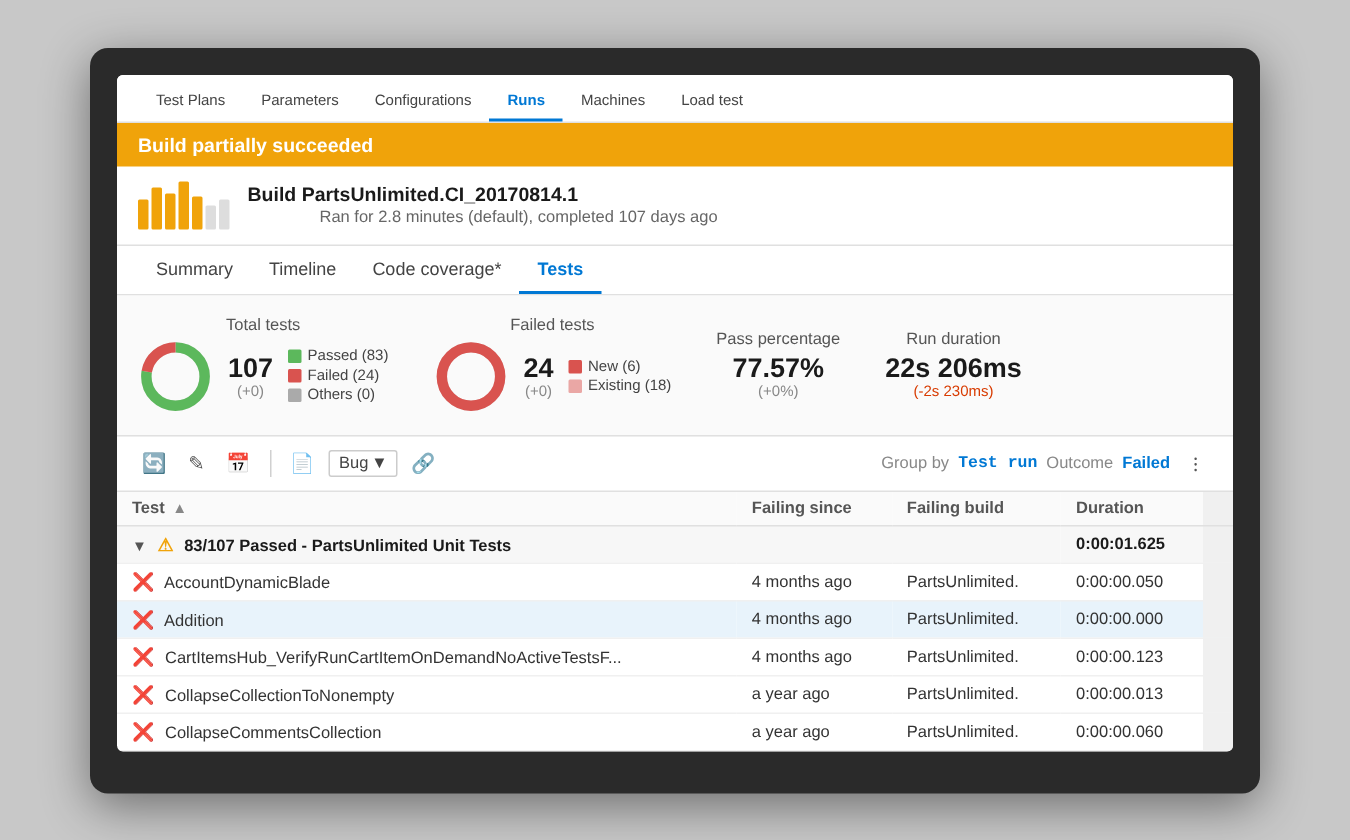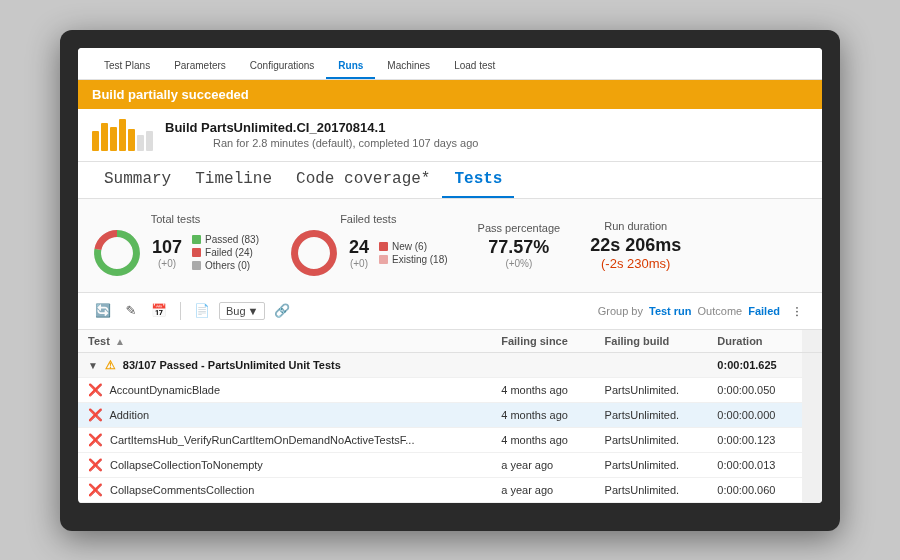--- a/index.html
+++ b/index.html
@@ -88,25 +88,24 @@
     
     .sub-nav {
       display: flex;
       align-items: center;
       padding: 0 14px;
       border-bottom: 1px solid #e0e0e0;
       background: #fff;
     }
     .sub-tab {
       padding: 8px 12px;
-      font-size: 16px;
+      font-size: 12px;
       color: #444;
       cursor: pointer;
       border-bottom: 2px solid transparent;
-      font-family: Liberation Mono, monospace;
     }
     .sub-tab.active {
       color: #0078d4;
       border-bottom: 2px solid #0078d4;
       font-weight: 600;
     }
     
     .stats-row {
       display: flex;
       align-items: center;
@@ -168,21 +167,21 @@
       font-weight: 700;
       color: #1a1a1a;
     }
     
     .run-duration-val {
       font-size: 18px;
       font-weight: 700;
       color: #1a1a1a;
     }
     .run-duration-sub {
-      font-size: 13px;
+      font-size: 10px;
       color: #d83b01;
     }
     
     .toolbar-row {
       display: flex;
       align-items: center;
       padding: 7px 14px;
       border-bottom: 1px solid #e0e0e0;
       gap: 6px;
     }
@@ -217,21 +216,21 @@
     }
     .toolbar-right {
       margin-left: auto;
       display: flex;
       align-items: center;
       gap: 6px;
       font-size: 11px;
       color: #444;
     }
     .group-by-label { color: #888; }
-    .group-by-val { font-weight: 600; color: #0078d4; cursor: pointer; }
+    .group-by-val { font-weight: 600; color: #0078d4; cursor: pointer; font-family: Liberation Mono, monospace; }
     .outcome-label { color: #888; }
     .outcome-val { font-weight: 600; color: #0078d4; cursor: pointer; }
     
     .test-table {
       width: 100%;
       border-collapse: collapse;
     }
     .test-table th {
       text-align: left;
       font-size: 11px;

